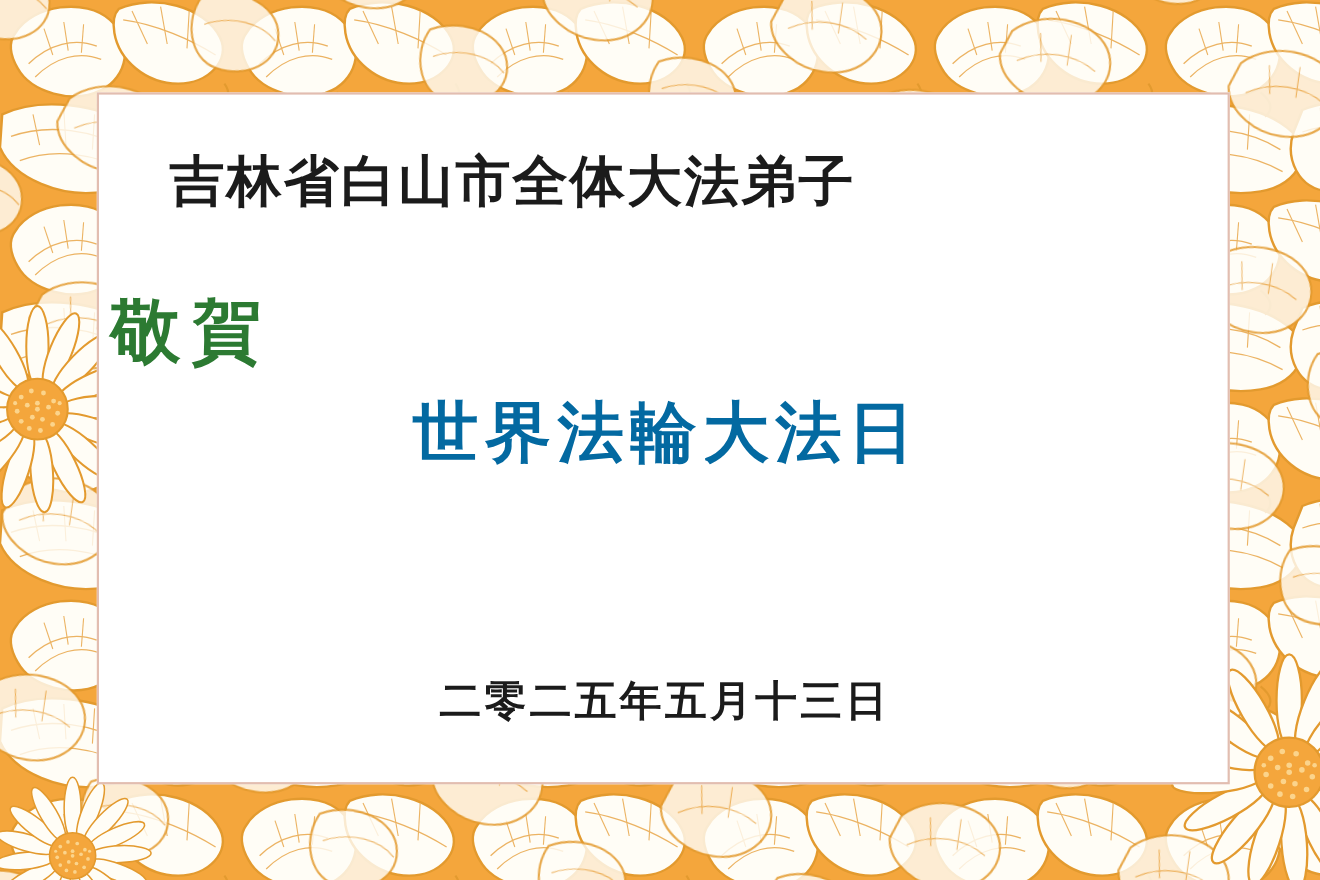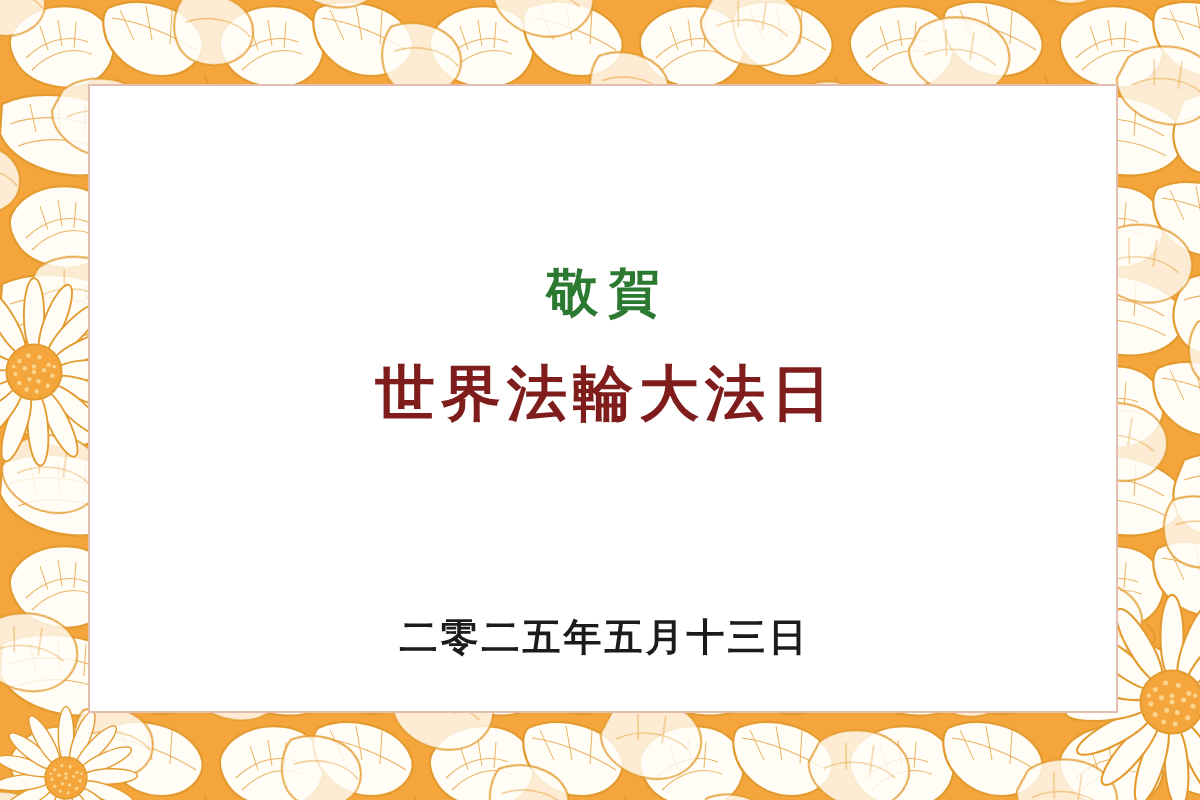--- a/index.html
+++ b/index.html
@@ -61,37 +61,36 @@
     font-weight: 700;
     color: #1b1b1b;
     letter-spacing: 2px;
   }
 
   
   #greeting-line {
     left: 0;
     right: 0;
     top: 172px;
-    text-align: center;
-    font-size: 52px;
+    font-size: 64px;
     font-weight: 700;
     color: #2C7A32;
     letter-spacing: 10px;
     text-indent: 10px;
   }
 
   
   #occasion-line {
     left: 0;
     right: 0;
     top: 268px;
     text-align: center;
     font-size: 60px;
     font-weight: 700;
-    color: #7f1d1d;
+    color: #0369a1;
     letter-spacing: 6px;
     text-indent: 6px;
   }
 
   
   #date-line {
     left: 0;
     right: 0;
     top: 513px;
     text-align: center;
@@ -214,20 +213,21 @@
       <use href="#daisy" x="0" y="0" transform="translate(1172,702) scale(1.05)"></use>
     </g>
     <g>
       <use href="#daisy" x="0" y="0" transform="translate(66,778) scale(0.7)"></use>
     </g>
   </svg>
 
   <div id="card">
     <div class="card-inner">
 
+      <div class="line" id="recipient-line">吉林省白山市全体大法弟子</div>
 
       <div class="line" id="greeting-line">敬賀</div>
 
       <div class="line" id="occasion-line">世界法輪大法日</div>
 
       <div class="line" id="date-line">二零二五年五月十三日</div>
 
     </div>
   </div>
 

